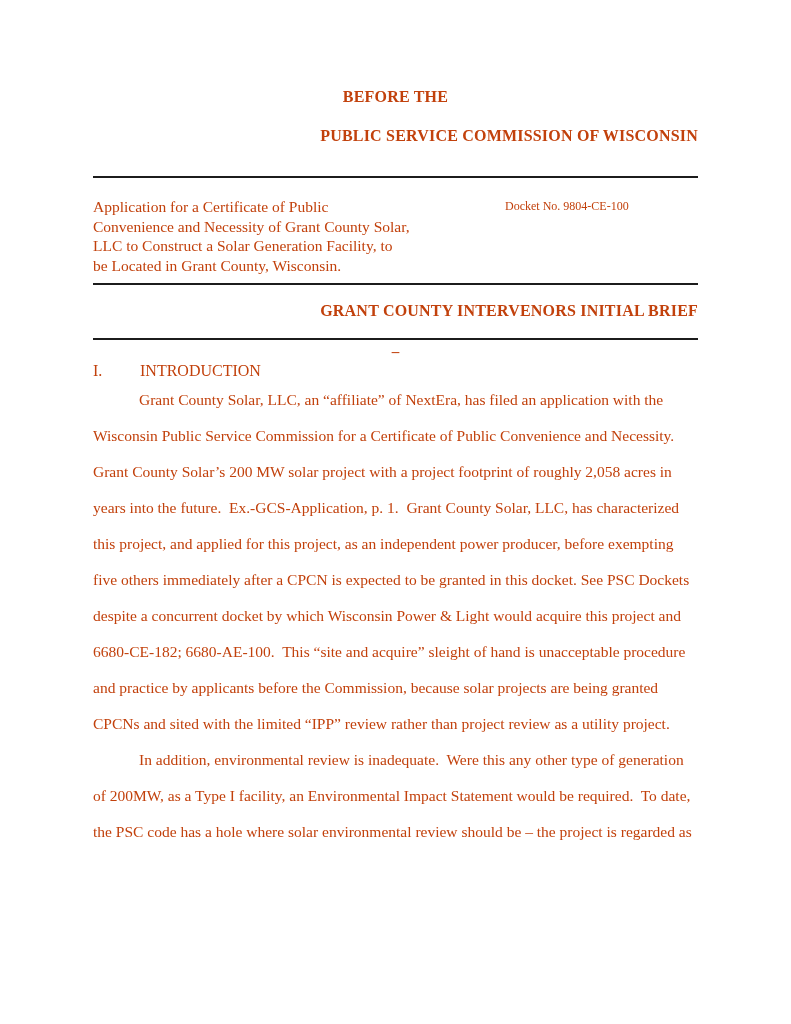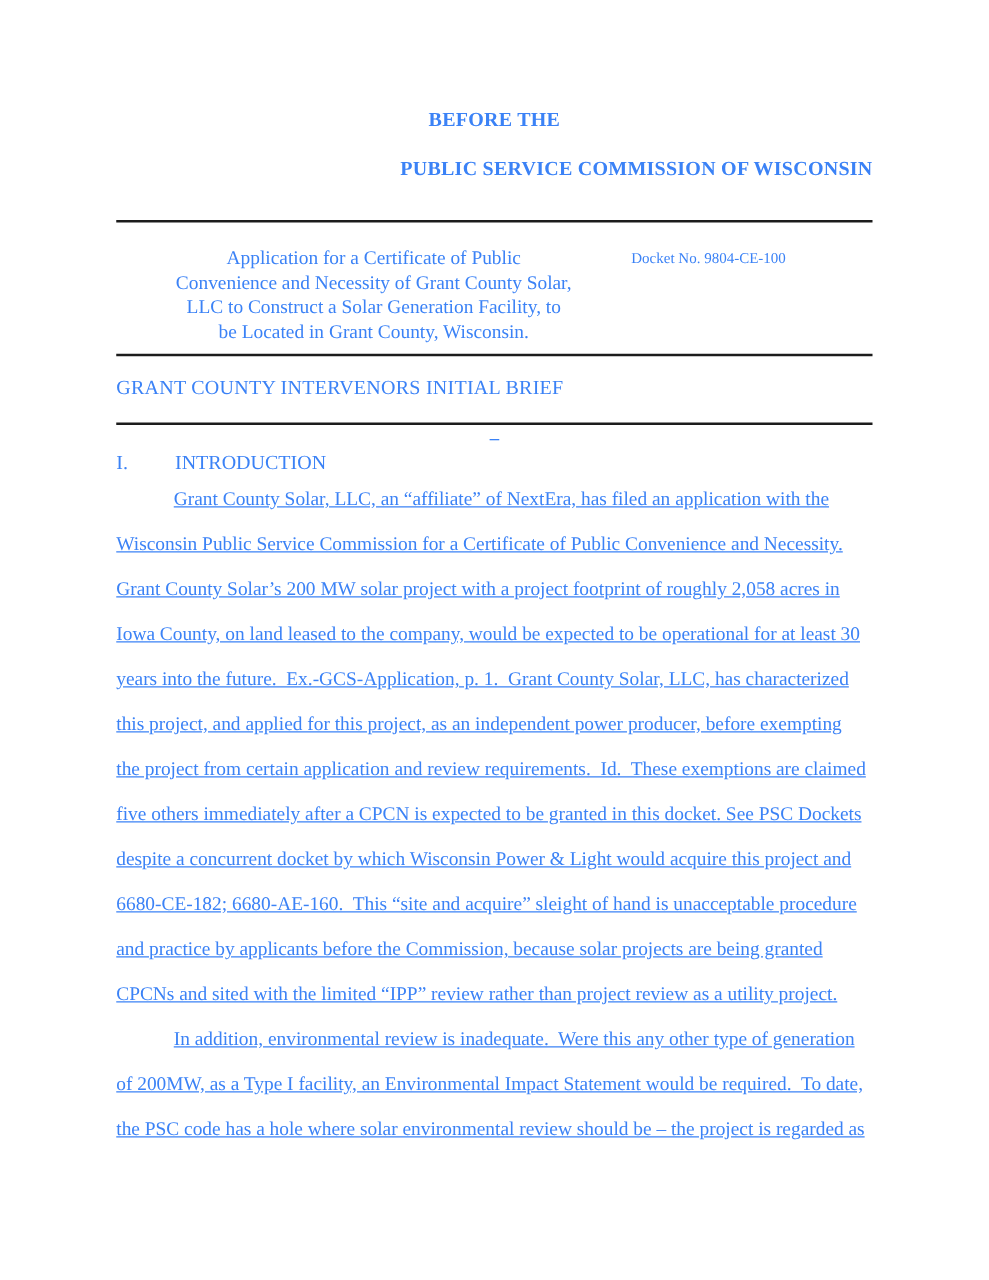--- a/index.html
+++ b/index.html
@@ -5,21 +5,21 @@
   html, body {
     margin: 0;
     padding: 0;
     background: #ffffff;
   }
   .page {
     position: relative;
     width: 791px;
     height: 1024px;
     background: #ffffff;
-    color: #3b82f6;
+    color: #c2410c;
     font-family: "Liberation Serif", "DejaVu Serif", serif;
     overflow: hidden;
   }
   .content {
     position: absolute;
     left: 93px;
     top: 0;
     width: 605px;
   }
   .court-header-line {
@@ -43,30 +43,30 @@
   .caption-block {
     margin-top: 19px;
     display: flex;
     align-items: flex-start;
   }
   .caption-left {
     width: 412px;
     font-size: 15.5px;
     line-height: 19.5px;
   }
-  .caption-left .line { white-space: pre; text-align: center; }
+  .caption-left .line { white-space: pre; }
   .caption-right {
     font-size: 12px;
     line-height: 19.5px;
     white-space: pre;
   }
   .brief-title {
     margin-top: 17px;
-    text-align: left;
-    font-weight: normal;
+    text-align: right;
+    font-weight: bold;
     font-size: 16px;
     line-height: 18px;
     letter-spacing: 0.2px;
   }
   .separator-mark {
     margin-top: 4px;
     text-align: center;
     font-weight: bold;
     font-size: 15px;
     line-height: 14px;
@@ -77,21 +77,20 @@
     font-size: 16px;
     line-height: 18px;
   }
   .section-heading .sec-num {
     display: inline-block;
     width: 47px;
   }
   .body-text {
     margin-top: 2px;
     font-size: 15.5px;
-    text-decoration: underline;
   }
   .body-text .line {
     height: 36px;
     line-height: 36px;
     white-space: pre;
   }
   .paragraph .line.first {
     padding-left: 46px;
   }
 </style>
@@ -127,27 +126,25 @@
 
     <div class="section-heading">
       <span class="sec-num">I.</span><span>INTRODUCTION</span>
     </div>
 
     <div class="body-text">
       <div class="paragraph">
           <div class="line first">Grant County Solar, LLC, an “affiliate” of NextEra, has filed an application with the</div>
           <div class="line">Wisconsin Public Service Commission for a Certificate of Public Convenience and Necessity.</div>
           <div class="line">Grant County Solar’s 200 MW solar project with a project footprint of roughly 2,058 acres in</div>
-          <div class="line">Iowa County, on land leased to the company, would be expected to be operational for at least 30</div>
           <div class="line">years into the future.  Ex.-GCS-Application, p. 1.  Grant County Solar, LLC, has characterized</div>
           <div class="line">this project, and applied for this project, as an independent power producer, before exempting</div>
-          <div class="line">the project from certain application and review requirements.  Id.  These exemptions are claimed</div>
           <div class="line">five others immediately after a CPCN is expected to be granted in this docket. See PSC Dockets</div>
           <div class="line">despite a concurrent docket by which Wisconsin Power &amp; Light would acquire this project and</div>
-          <div class="line">6680-CE-182; 6680-AE-160.  This “site and acquire” sleight of hand is unacceptable procedure</div>
+          <div class="line">6680-CE-182; 6680-AE-100.  This “site and acquire” sleight of hand is unacceptable procedure</div>
           <div class="line">and practice by applicants before the Commission, because solar projects are being granted</div>
           <div class="line">CPCNs and sited with the limited “IPP” review rather than project review as a utility project.</div>
         </div>
       <div class="paragraph">
           <div class="line first">In addition, environmental review is inadequate.  Were this any other type of generation</div>
           <div class="line">of 200MW, as a Type I facility, an Environmental Impact Statement would be required.  To date,</div>
           <div class="line">the PSC code has a hole where solar environmental review should be – the project is regarded as</div>
         </div>
     </div>
 

